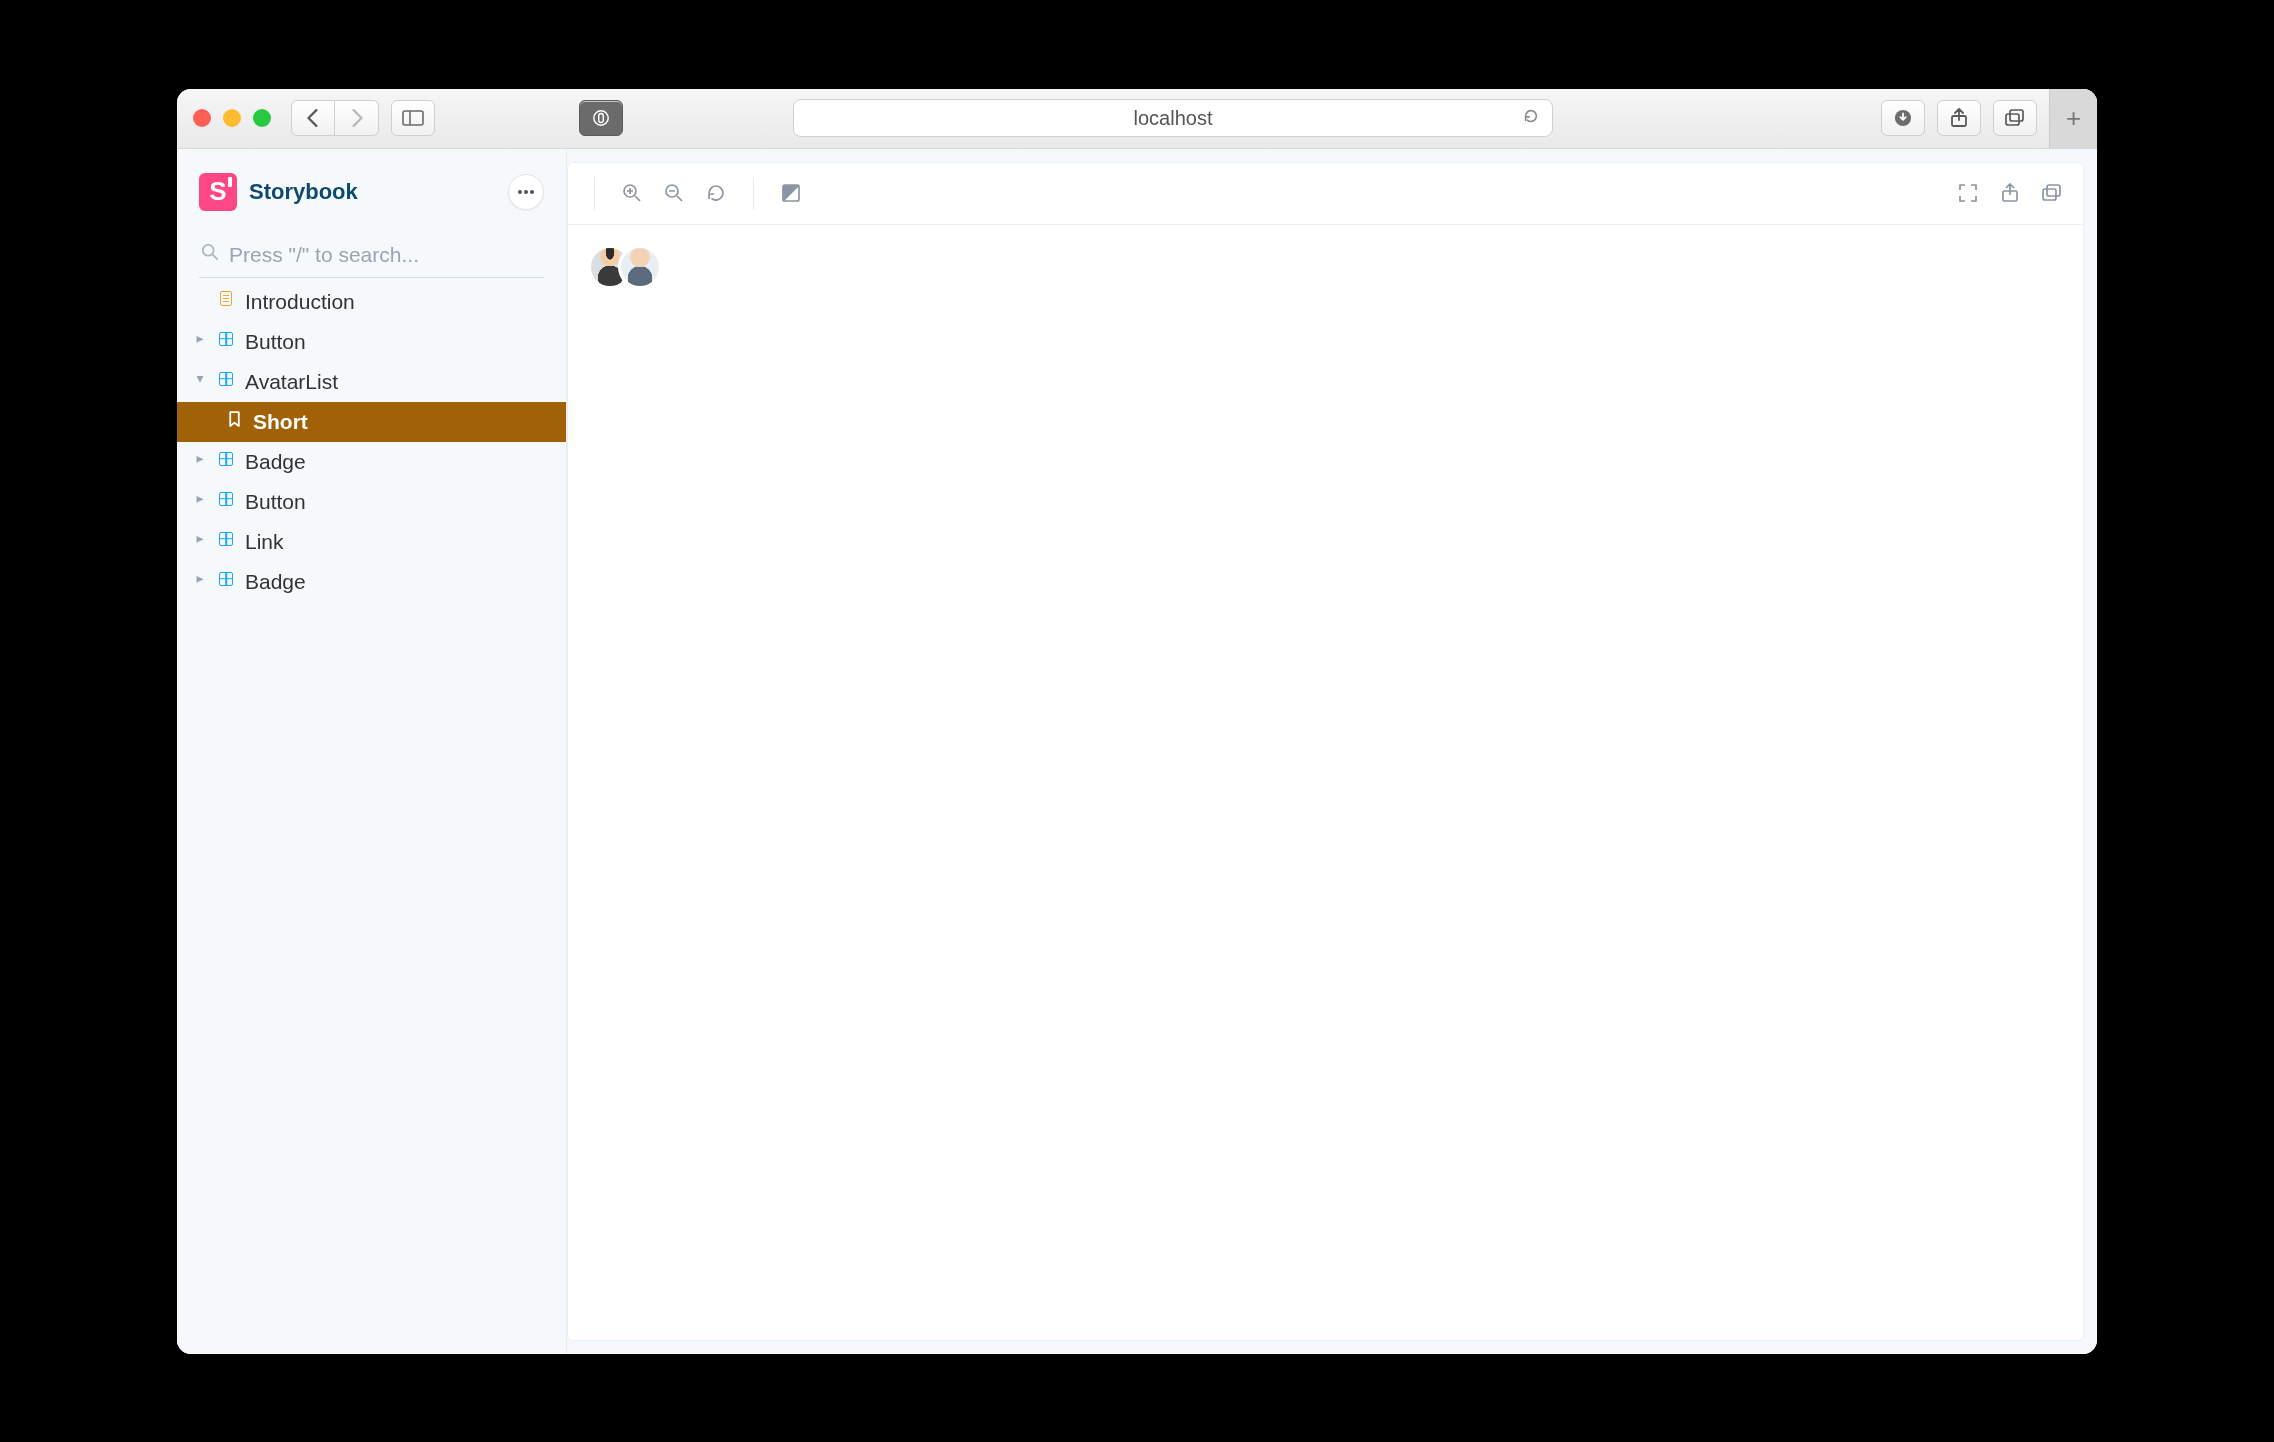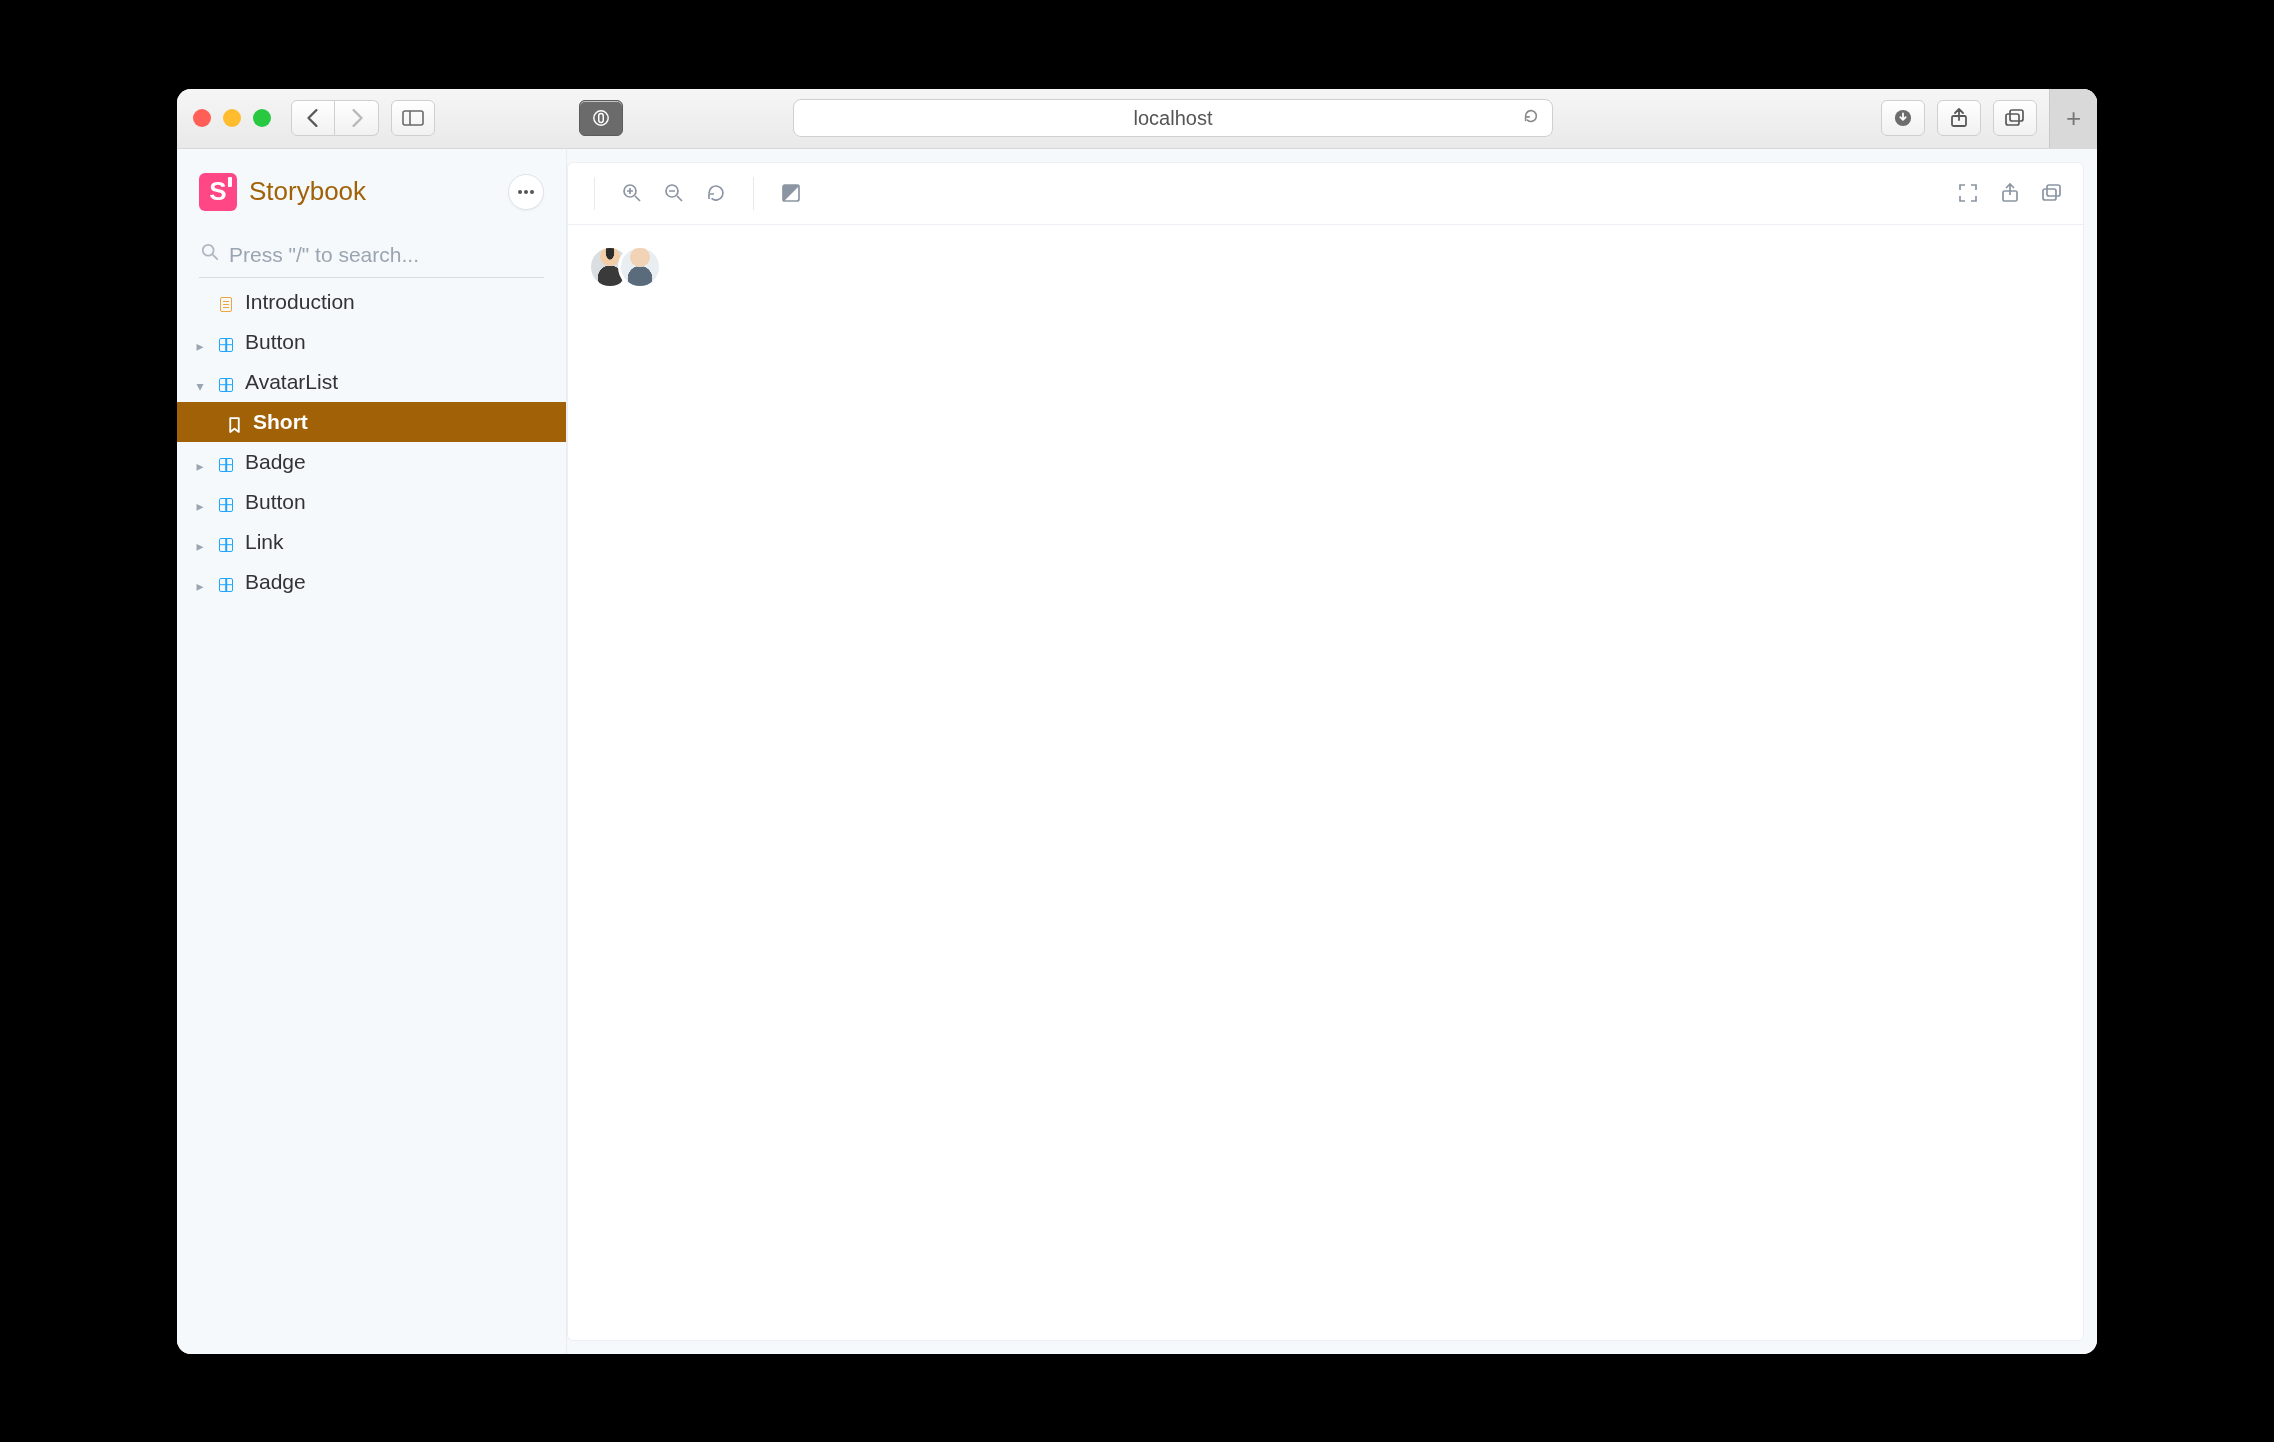--- a/index.html
+++ b/index.html
@@ -65,21 +65,21 @@
     padding-top:18px;
   }
   .sb-head { display:flex; align-items:center; gap:12px; padding:6px 22px 10px;}
   .sb-logo {
     width:38px; height:38px; background:#ff4785; border-radius:6px;
     color:#fff; font-weight:900; font-size:26px;
     display:flex; align-items:center; justify-content:center;
     position:relative;
   }
   .sb-logo::after{content:""; position:absolute; top:4px; right:5px; width:4px; height:10px; background:#fff; border-radius:1px; transform:skewY(-6deg);}
-  .sb-title{ font-size:26px; font-weight:400; color:#a16207;}
+  .sb-title{ font-size:22px; font-weight:700; color:#0c4a6e;}
   .sb-menu{
     margin-left:auto; width:36px; height:36px; border-radius:50%;
     background:#fff; border:1px solid #dde3ea; color:#555;
     display:flex; align-items:center; justify-content:center; font-size:18px;
     box-shadow:0 1px 2px rgba(0,0,0,.05);
   }
   .search{
     margin:14px 22px 4px;  position:relative;
   }
   .search input{
@@ -90,21 +90,21 @@
   }
   .search input::placeholder{color:#9aa5b1;}
   .search .si{ position:absolute; left:2px; top:8px; color:#aeb7c2; font-size:20px;}
   .section-label{
     padding:30px 24px 10px;
     font-size:18px; font-weight:800; letter-spacing:7px;
     color:#9aa5b1;
   }
   .nav{list-style:none;}
   .nav li{
-    display:flex; align-items:flex-end; gap:10px;
+    display:flex; align-items:flex-start; gap:10px;
     padding:8px 16px 8px 16px; font-size:21px; color:#333;
     cursor:pointer;
   }
   .caret{width:14px; color:#9aa5b1; font-size:14px; display:inline-flex; justify-content:center;}
   .ico{ width:18px; height:18px; display:inline-flex; align-items:center; justify-content:center;}
   .ico.doc{ color:#f1a33c;}
   .ico.comp{ color:#1ea7fd;}
   .grid-ico{
     width:14px; height:14px; border:1.6px solid currentColor; position:relative; border-radius:2px;
   }

